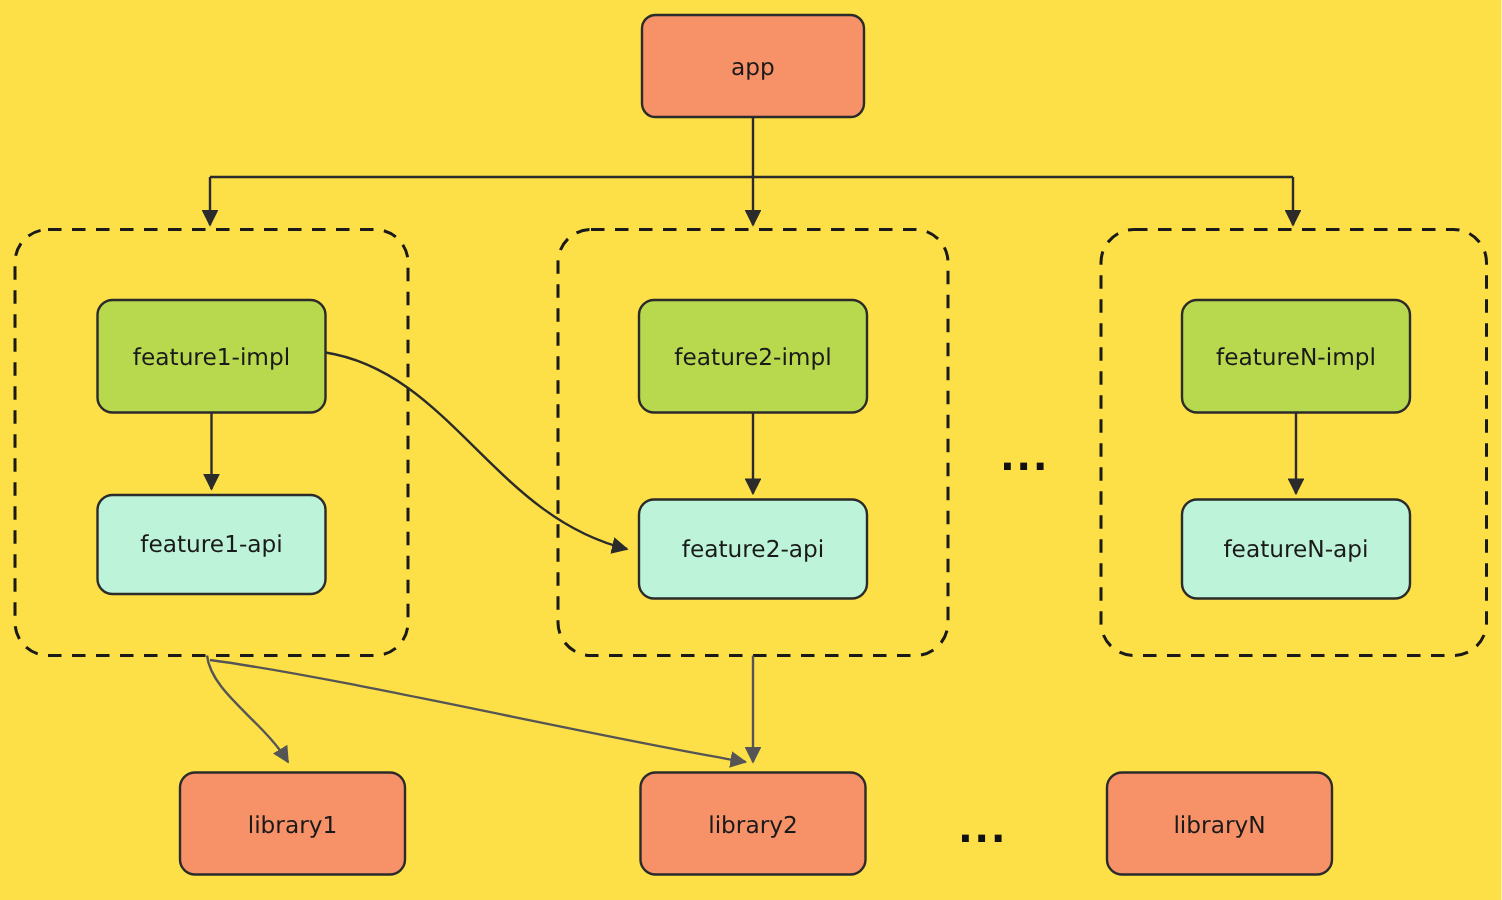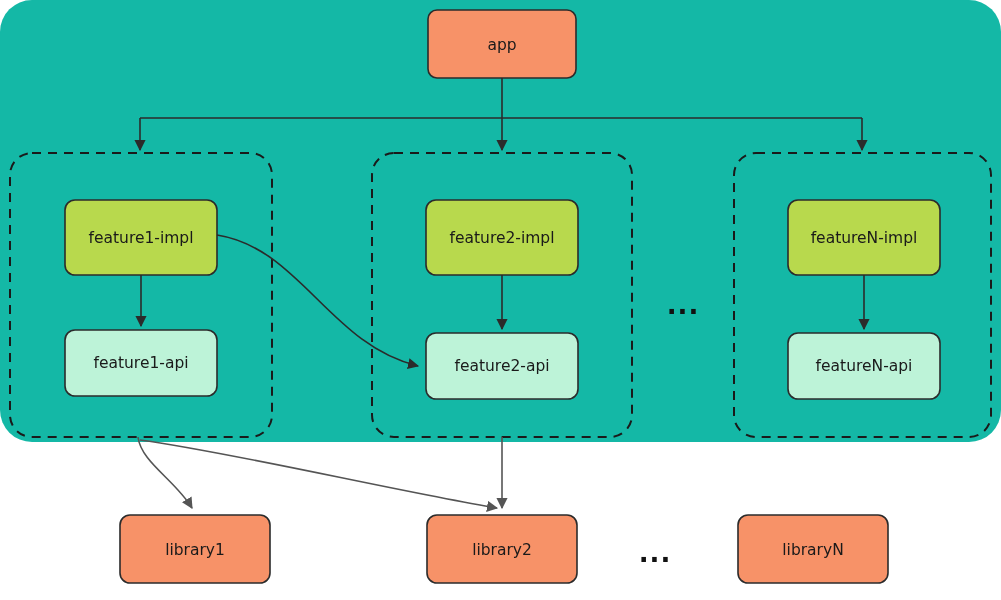--- a/index.html
+++ b/index.html
@@ -9,23 +9,22 @@
   }
   body {
     width: 1001px;
     height: 600px;
     overflow: hidden;
     font-family: "DejaVu Sans", sans-serif;
   }
   #diagram-root {
     position: relative;
     width: 1001px;
-    height: 442px;
-    background: #14b8a6;
-    border-radius: 32px;
+    height: 600px;
+    background: #fde047;
   }
   svg#diagram {
     display: block;
     width: 1001px;
     height: 600px;
   }
   .node-label {
     font-family: "DejaVu Sans", sans-serif;
     font-size: 15.5px;
     fill: #1a1a1a;

